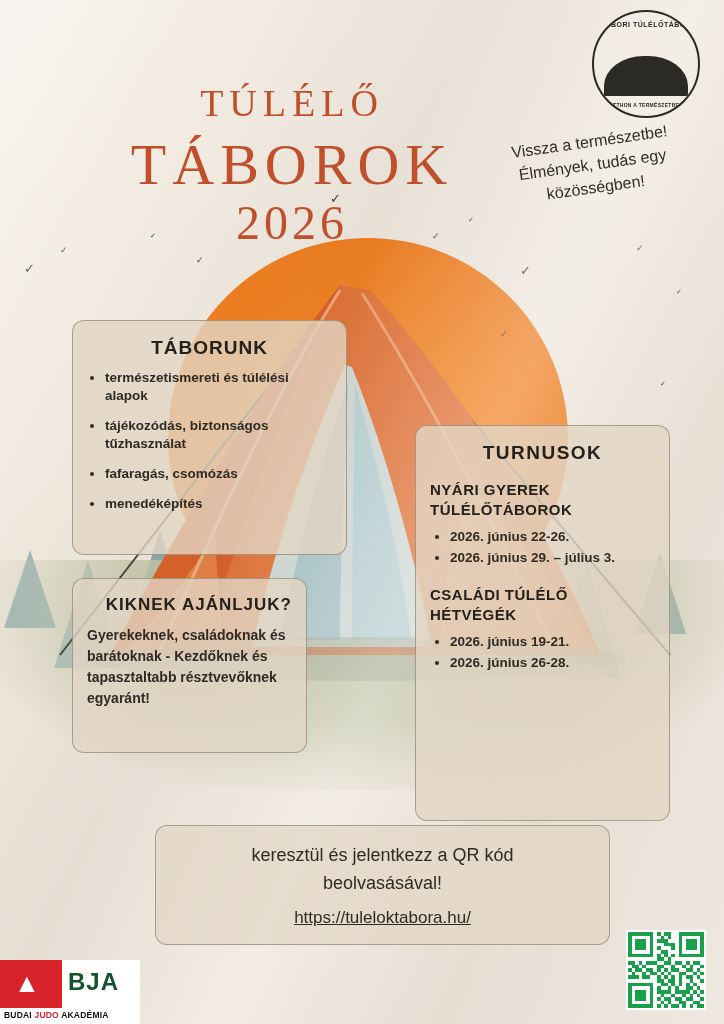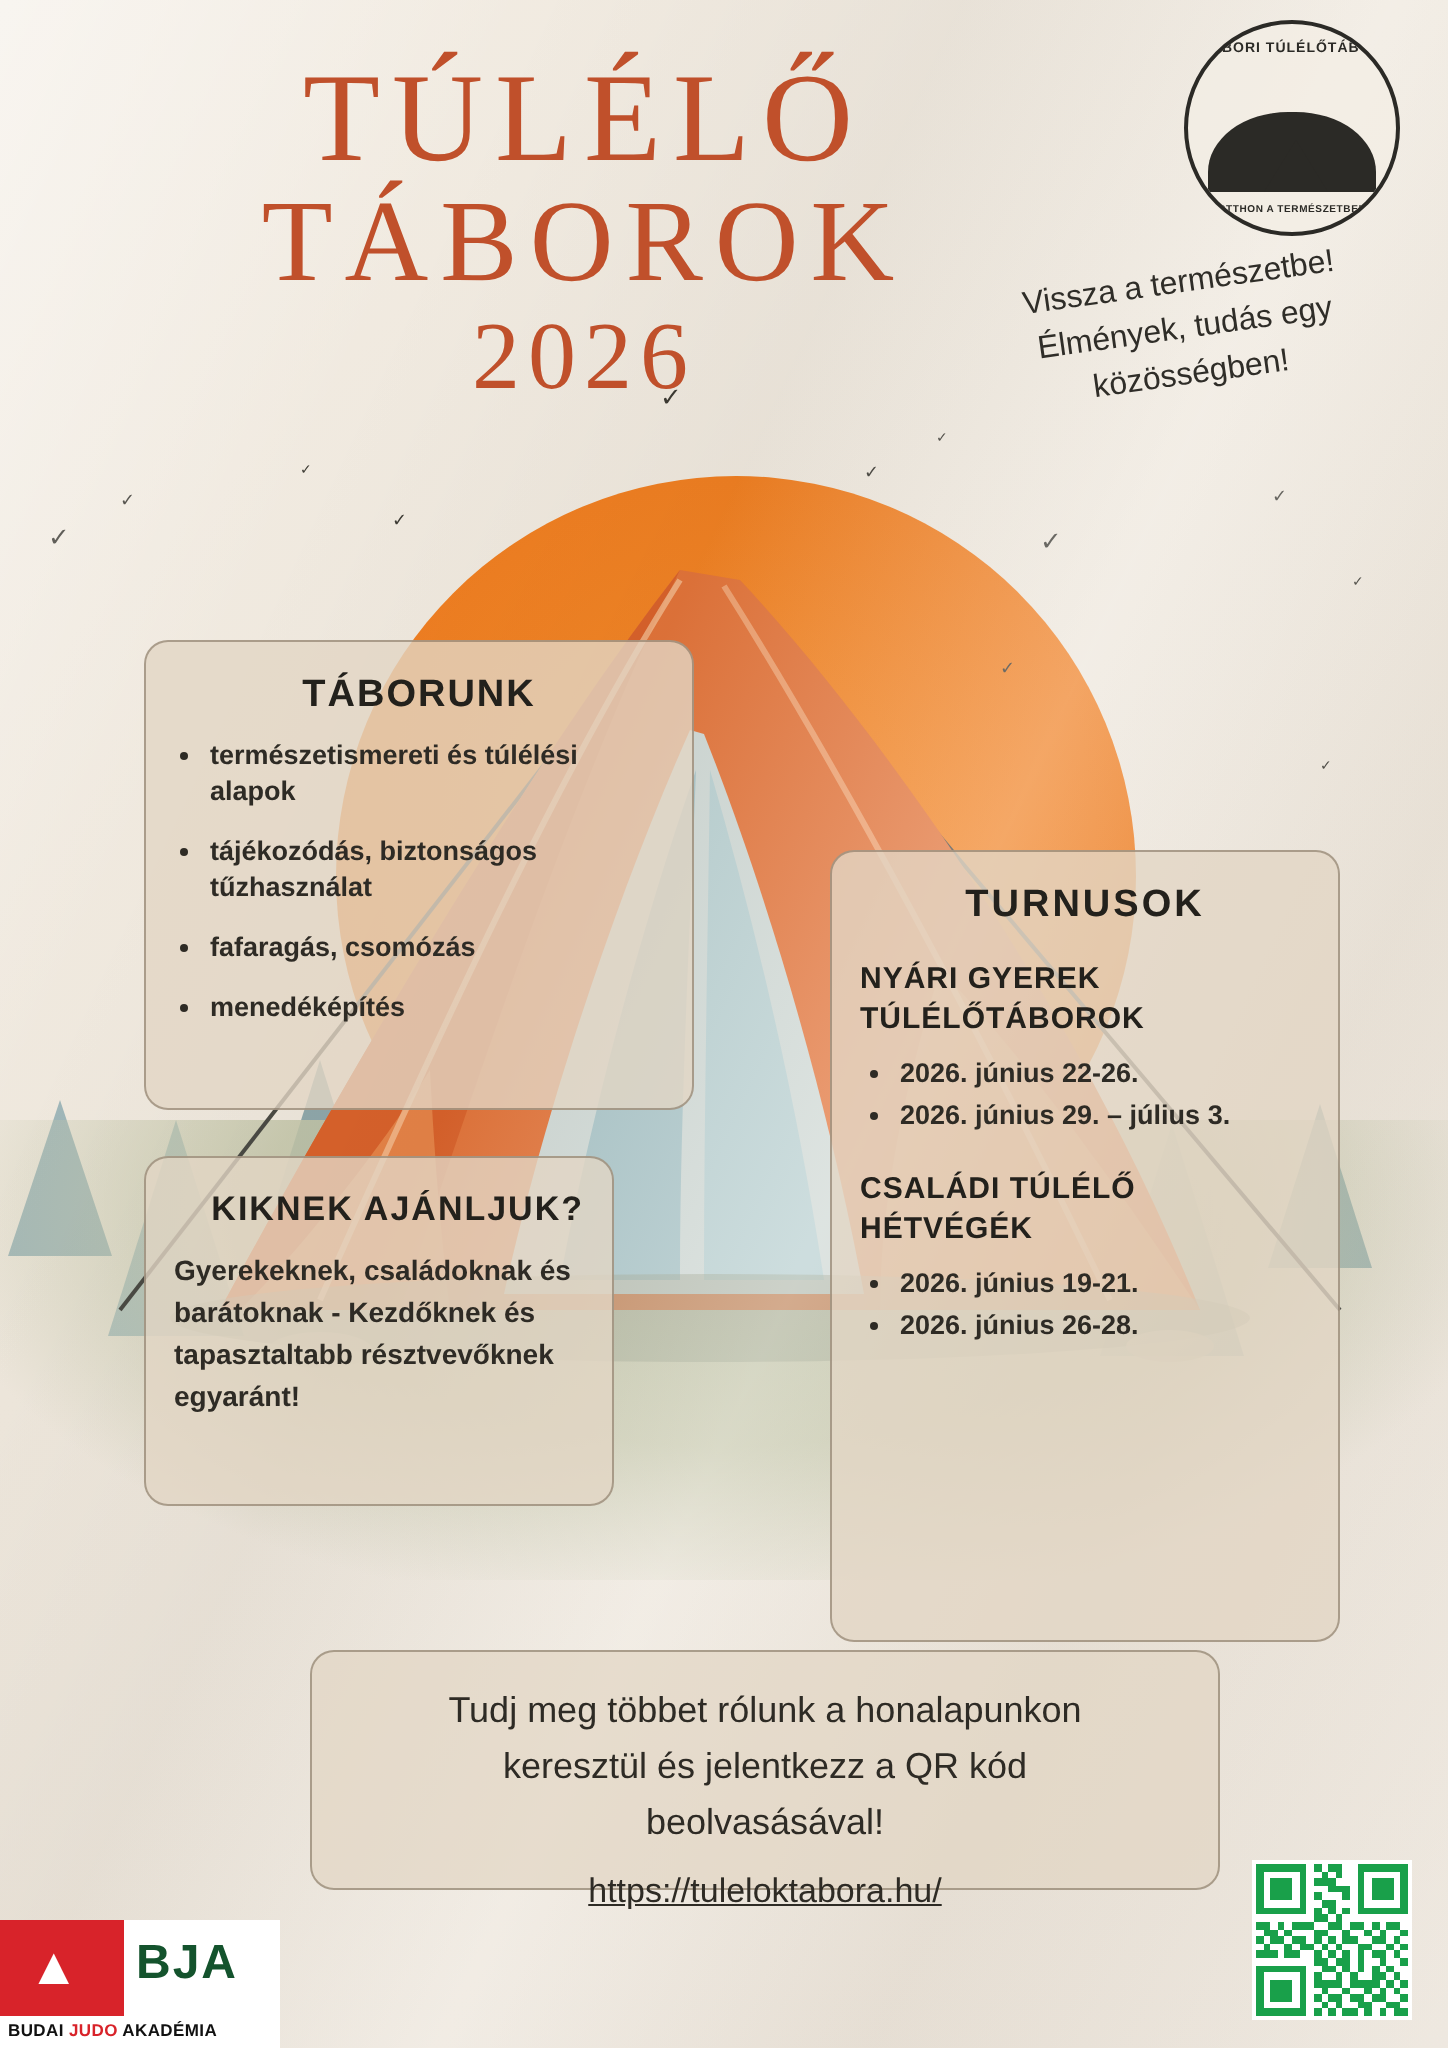--- a/index.html
+++ b/index.html
@@ -79,23 +79,24 @@
     position: absolute;
     left: 72px;
     top: 28px;
     width: 440px;
     text-align: center;
     color: #c0502b;
     font-family: "Liberation Serif", serif;
     letter-spacing: 2px;
   }
   .title-line1 {
-    font-size: 63px;
+    font-size: 38px;
     line-height: 62px;
     letter-spacing: 6px;
+    margin-top: 44px;
   }
   .title-line2 {
     font-size: 58px;
     line-height: 62px;
     letter-spacing: 6px;
   }
   .title-year {
     font-size: 48px;
     line-height: 54px;
     letter-spacing: 4px;
@@ -380,21 +381,20 @@
       <li>2026. június 29. – július 3.</li>
     </ul>
     <h4>CSALÁDI TÚLÉLŐ HÉTVÉGÉK</h4>
     <ul>
       <li>2026. június 19-21.</li>
       <li>2026. június 26-28.</li>
     </ul>
   </div>
 
   <div class="box" id="box-cta">
-    <p>Tudj meg többet rólunk a honalapunkon</p>
     <p>keresztül és jelentkezz a QR kód</p>
     <p>beolvasásával!</p>
     <a class="url" href="#">https://tuleloktabora.hu/</a>
   </div>
 
   <div class="qr">
     <div class="qr-grid">
       <span class="on"></span>
         <span class="on"></span>
         <span class="on"></span>

